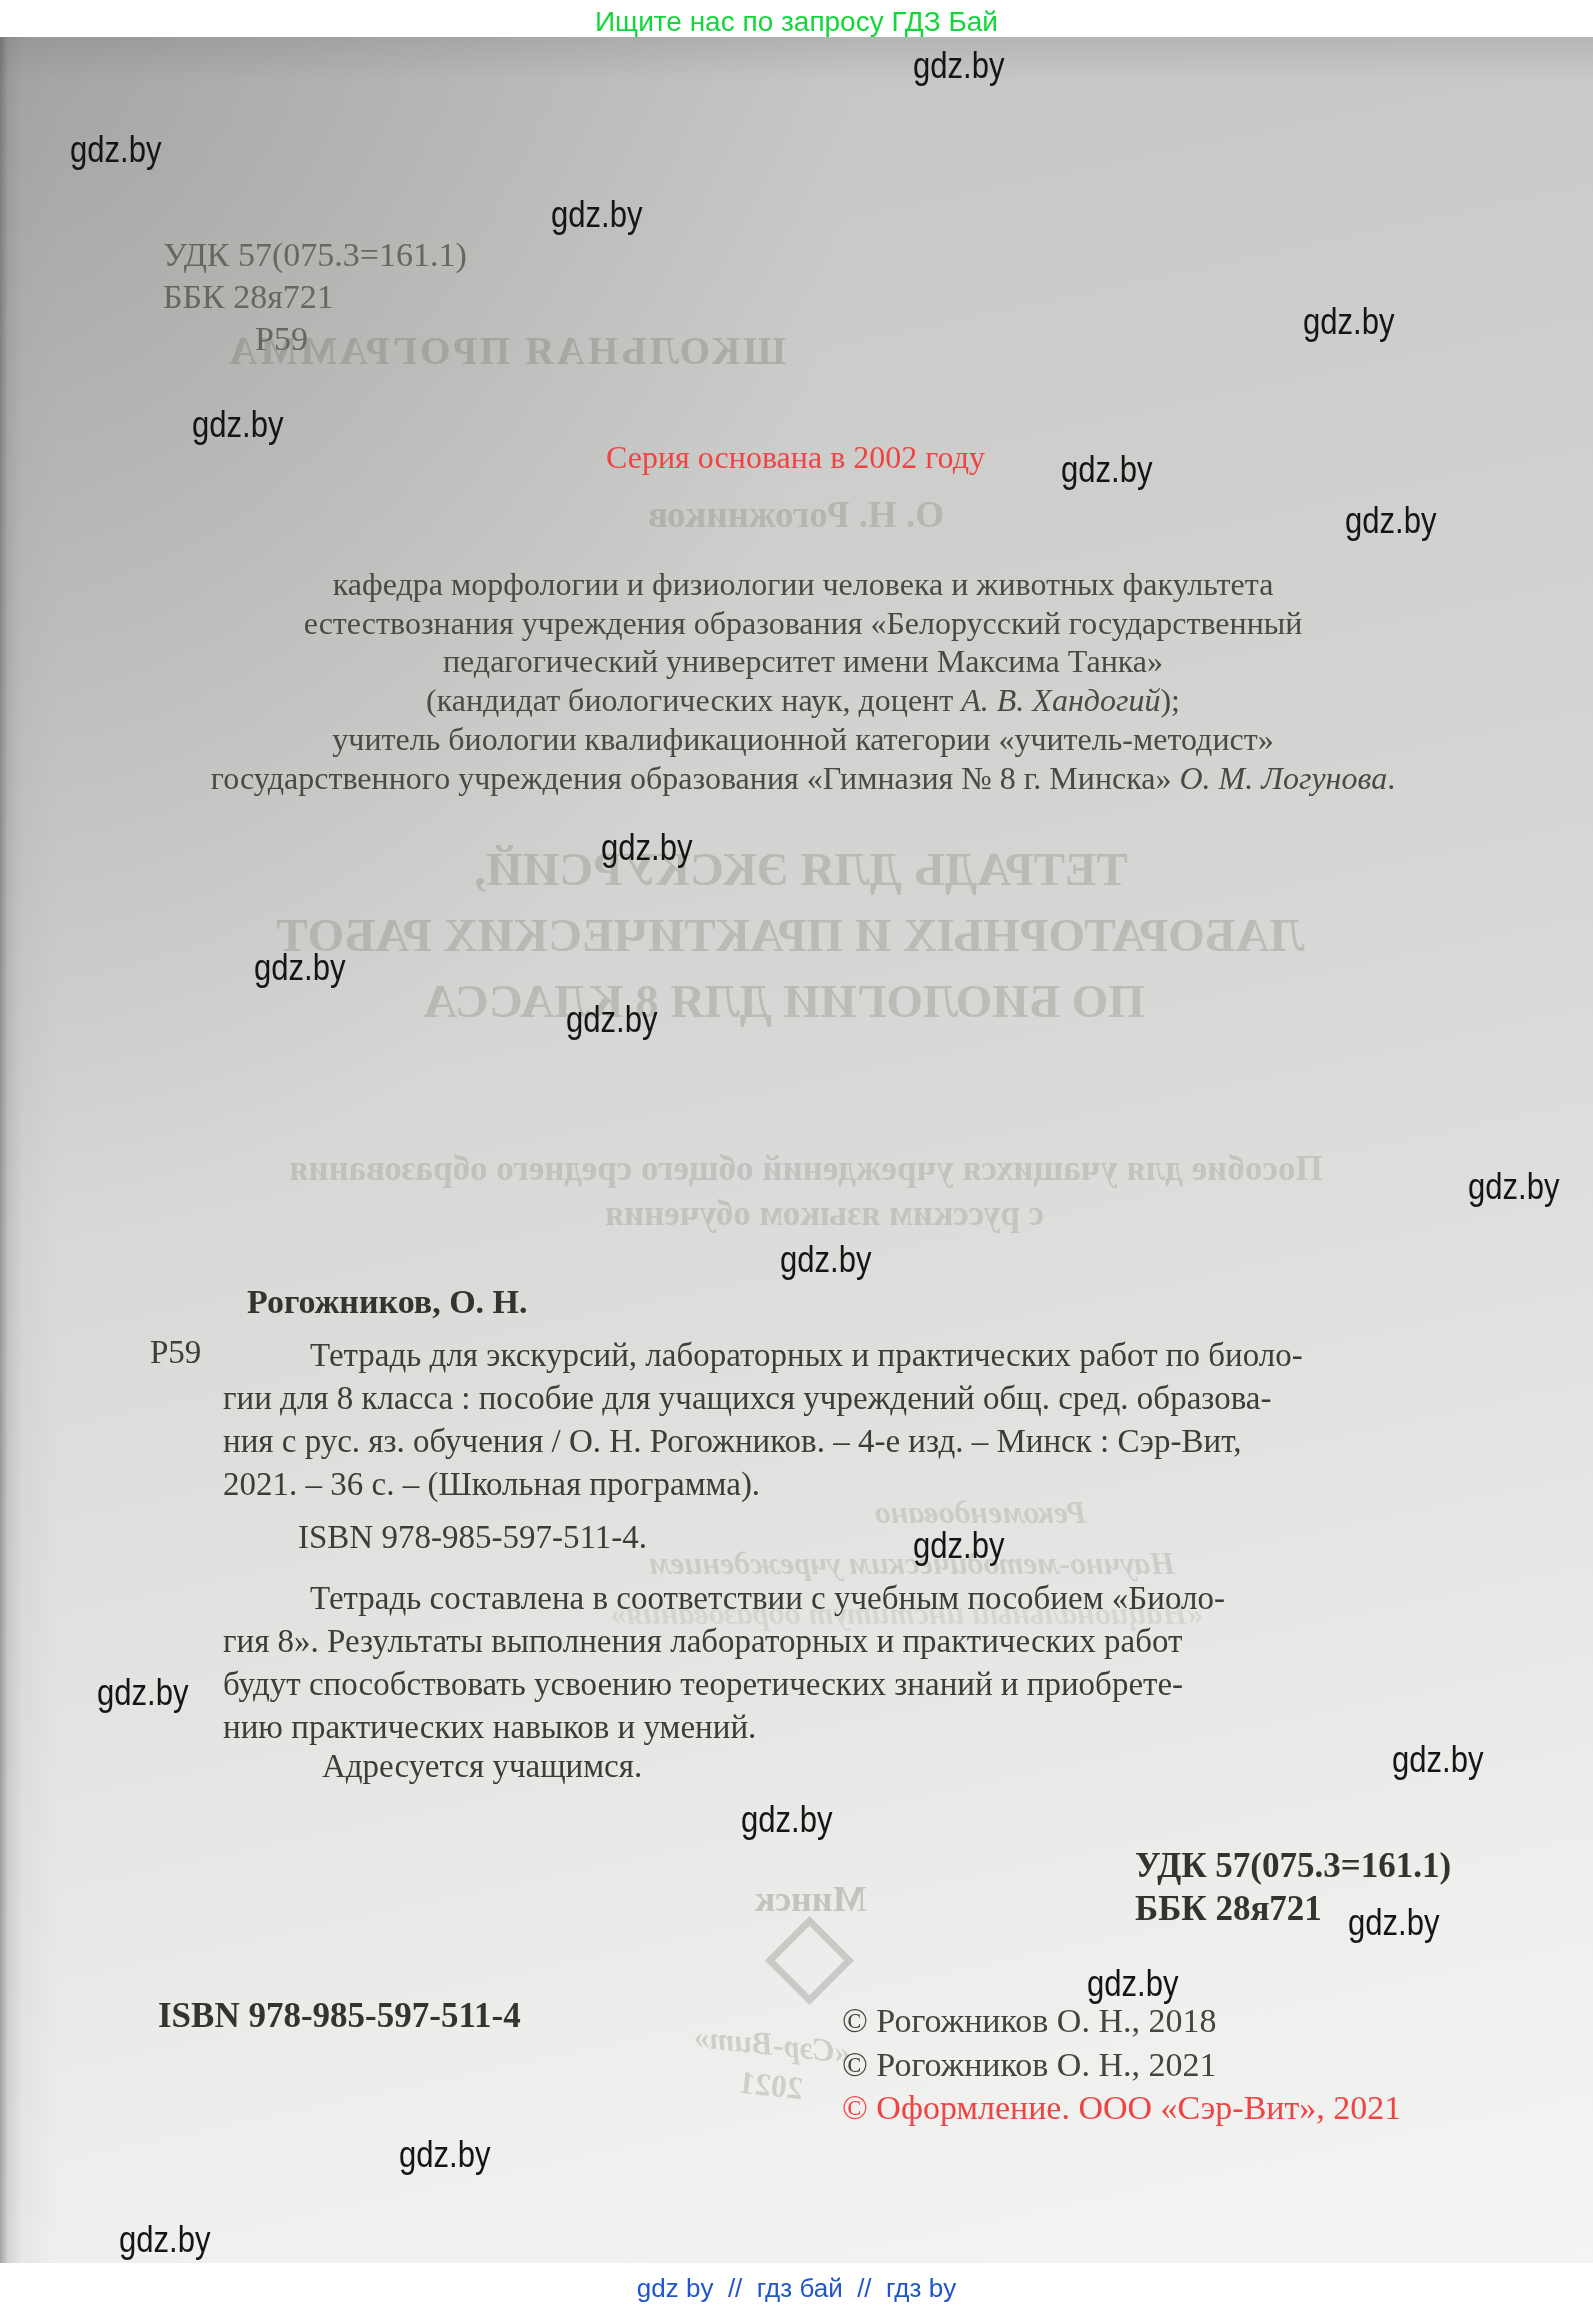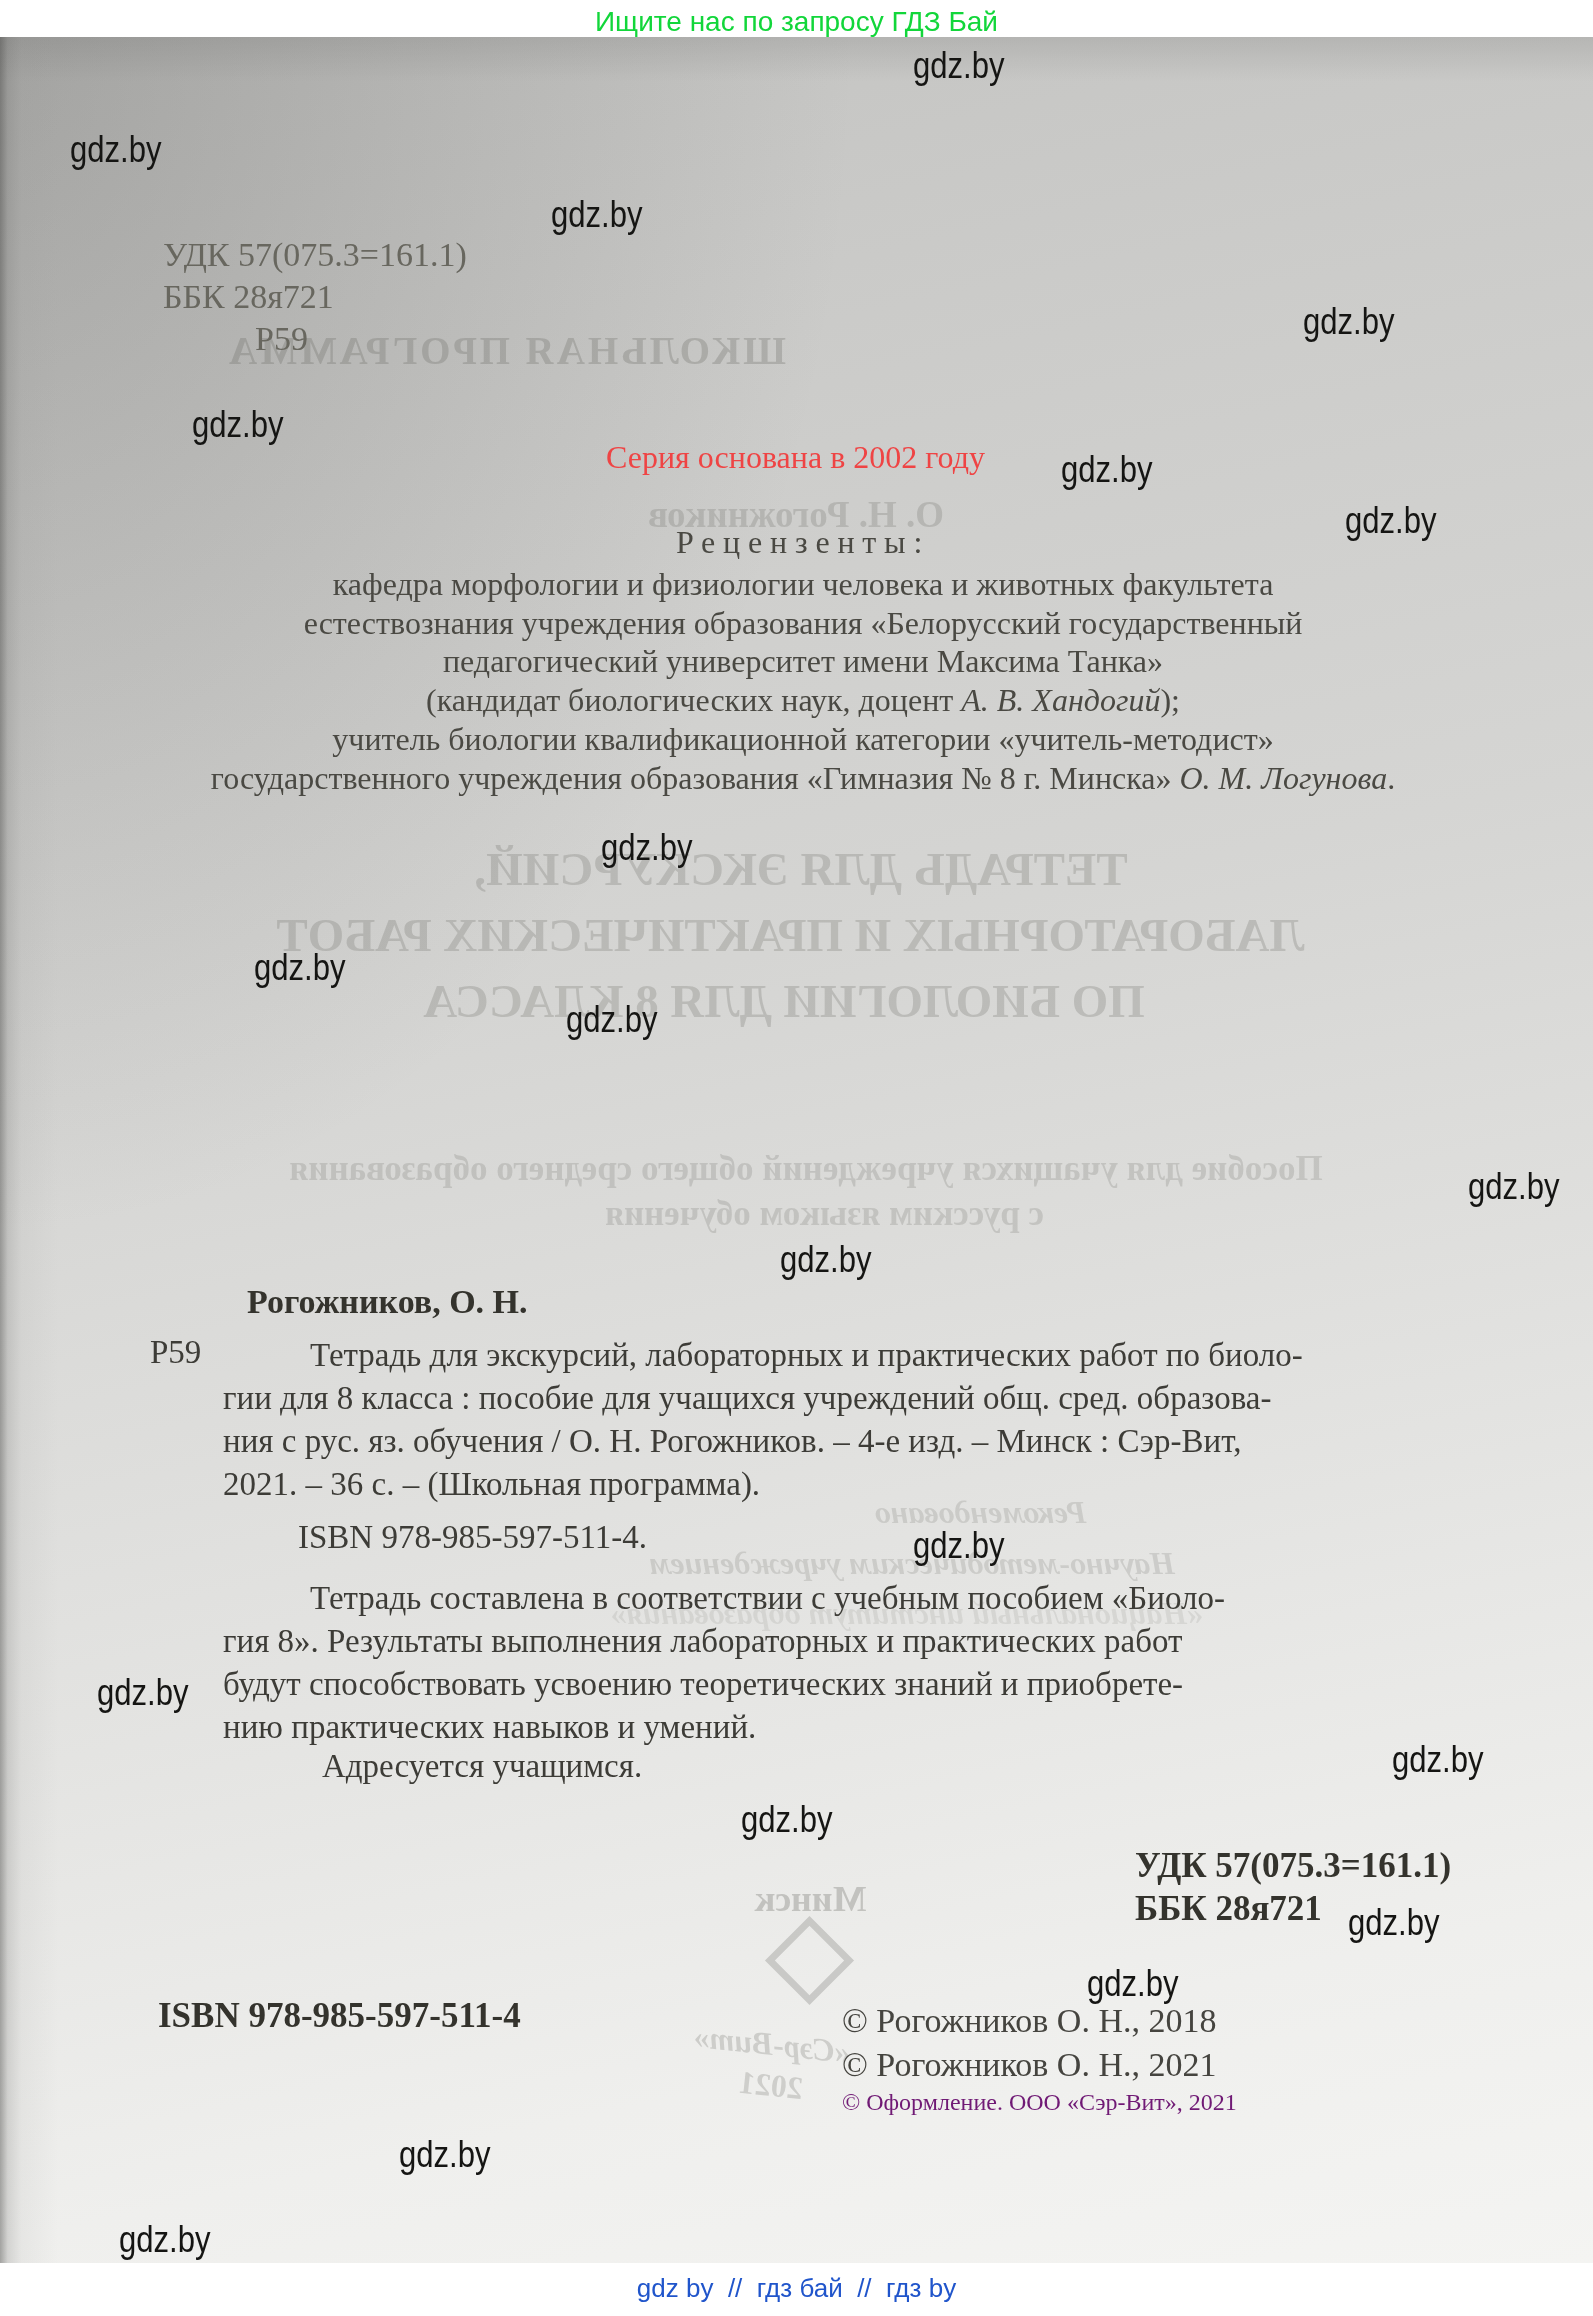--- a/index.html
+++ b/index.html
@@ -61,21 +61,20 @@
   <div class="logo-diamond"></div>
   <div class="bleed it" style="left:670px;top:2026px;width:204px;font-size:32px;opacity:.25;transform:scaleX(-1) rotate(-6deg);">«Сэр-Вит»</div>
   <div class="bleed" style="left:708px;top:2067px;width:126px;font-size:32px;opacity:.25;transform:scaleX(-1) rotate(-6deg);">2021</div>
 
   <div class="t light" style="left:163px;top:236px;font-size:34px;">УДК 57(075.3=161.1)</div>
   <div class="t light" style="left:163px;top:278px;font-size:34px;">ББК 28я721</div>
   <div class="t light" style="left:255px;top:320px;font-size:34px;">Р59</div>
 
   <div class="t" style="left:606px;top:439px;font-size:32px;color:#ef4444;">Серия основана в 2002 году</div>
 
-  <div class="t rline heading" style="top:524px;">Рецензенты:</div>
   <div class="t rline" style="top:566px;">кафедра морфологии и физиологии человека и животных факультета</div>
   <div class="t rline" style="top:605px;">естествознания учреждения образования «Белорусский государственный</div>
   <div class="t rline" style="top:643px;">педагогический университет имени Максима Танка»</div>
   <div class="t rline" style="top:682px;"><span>(кандидат биологических наук, доцент </span><span class="it">А. В. Хандогий</span><span>);</span></div>
   <div class="t rline" style="top:721px;">учитель биологии квалификационной категории «учитель-методист»</div>
   <div class="t rline" style="top:760px;"><span>государственного учреждения образования «Гимназия № 8 г. Минска» </span><span class="it">О. М. Логунова</span><span>.</span></div>
 
   <div class="t b" style="left:247px;top:1283px;font-size:34px;">Рогожников, О. Н.</div>
   <div class="t" style="left:150px;top:1334px;color:#3d3c37;">Р59</div>
   <div class="t blk" style="left:223px;top:1334px;width:1291px;text-indent:87px;color:#3d3c37;">Тетрадь для экскурсий, лабораторных и практических работ по биоло-
@@ -88,21 +87,21 @@
 гия 8». Результаты выполнения лабораторных и практических работ
 будут способствовать усвоению теоретических знаний и приобрете-
 нию практических навыков и умений.</div>
   <div class="t" style="left:322px;top:1748px;color:#3d3c37;">Адресуется учащимся.</div>
 
   <div class="t b" style="left:1135px;top:1846px;font-size:35px;">УДК 57(075.3=161.1)</div>
   <div class="t b" style="left:1135px;top:1889px;font-size:35px;">ББК 28я721</div>
   <div class="t b" style="left:158px;top:1996px;font-size:35px;">ISBN 978-985-597-511-4</div>
   <div class="t" style="left:842px;top:2002px;font-size:34px;color:#45443f;">© Рогожников О. Н., 2018</div>
   <div class="t" style="left:842px;top:2046px;font-size:34px;color:#45443f;">© Рогожников О. Н., 2021</div>
-  <div class="t" style="left:842px;top:2089px;font-size:24px;color:#701a75;">© Оформление. ООО «Сэр-Вит», 2021</div>
+  <div class="t" style="left:842px;top:2089px;font-size:34px;color:#ef4444;">© Оформление. ООО «Сэр-Вит», 2021</div>
 
   <div class="wm" style="left:913px;top:45px;">gdz.by</div>
   <div class="wm" style="left:70px;top:129px;">gdz.by</div>
   <div class="wm" style="left:551px;top:194px;">gdz.by</div>
   <div class="wm" style="left:1303px;top:301px;">gdz.by</div>
   <div class="wm" style="left:192px;top:404px;">gdz.by</div>
   <div class="wm" style="left:1061px;top:449px;">gdz.by</div>
   <div class="wm" style="left:1345px;top:500px;">gdz.by</div>
   <div class="wm" style="left:601px;top:827px;">gdz.by</div>
   <div class="wm" style="left:254px;top:947px;">gdz.by</div>

